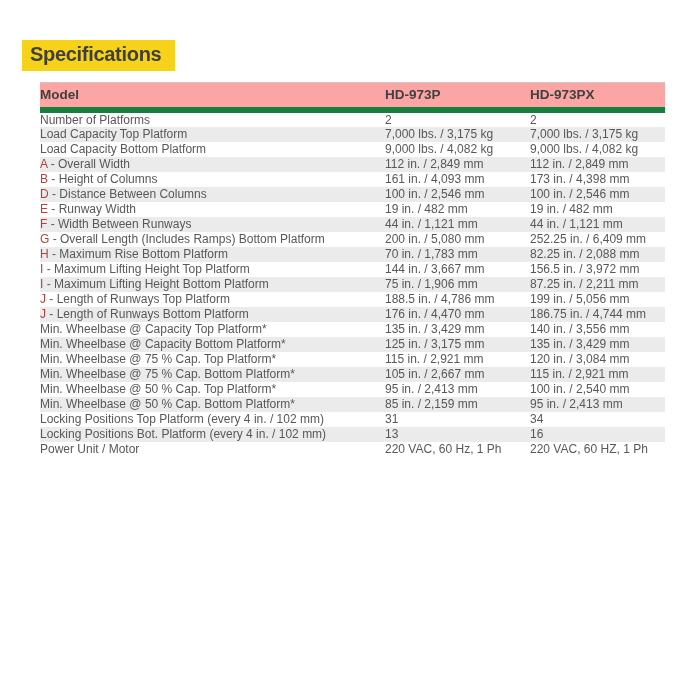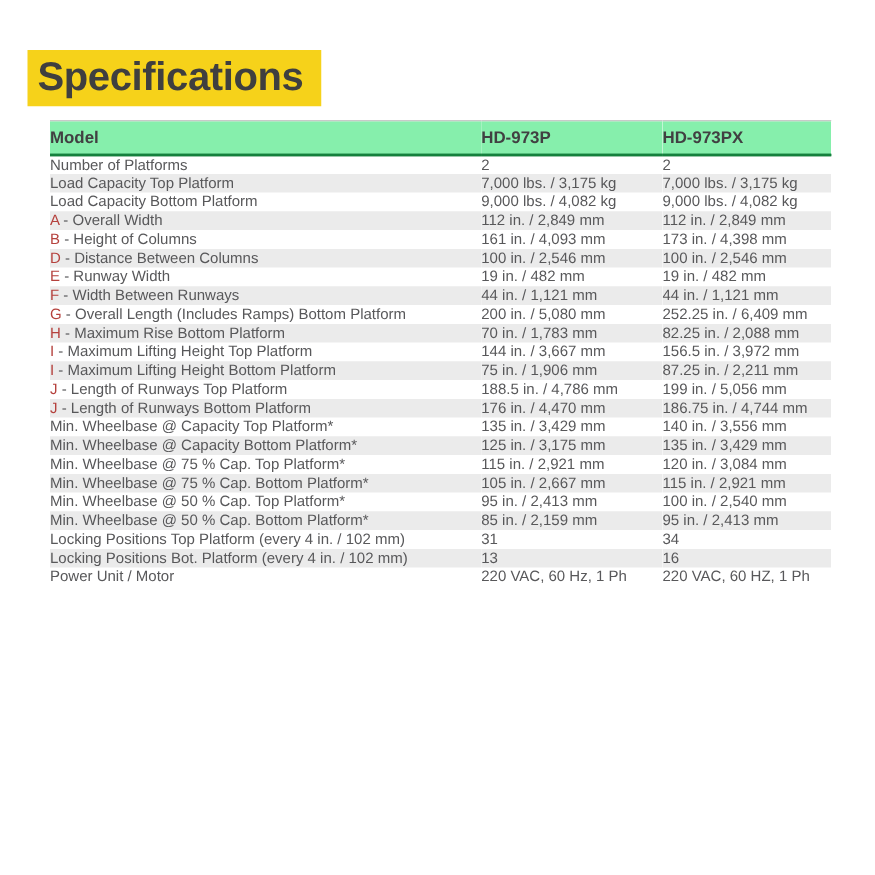--- a/index.html
+++ b/index.html
@@ -17,43 +17,43 @@
     height: 700px;
     position: relative;
   }
   .title-highlight {
     display: inline-block;
     margin: 40px 0 0 22px;
     background: #F6D21A;
     padding: 3px 14px 5px 8px;
   }
   .title-highlight span {
-    font-size: 32px;
+    font-size: 20px;
     font-weight: 700;
     color: #3F3F3F;
     letter-spacing: -0.3px;
   }
   table.spec {
     border-collapse: collapse;
     table-layout: fixed;
     width: 625px;
     margin: 11px 0 0 40px;
   }
   table.spec th, table.spec td {
     text-align: left;
     vertical-align: middle;
     padding: 0;
     white-space: nowrap;
     overflow: hidden;
   }
   table.spec thead tr {
     height: 27px;
-    background: #86efac;
+    background: #fca5a5;
     border-top: 1px solid #C9C9C9;
-    border-bottom: 2px solid #15803d;
+    border-bottom: 6px solid #15803d;
   }
   table.spec thead th {
     font-size: 13.5px;
     font-weight: 700;
     color: #414042;
   }
   table.spec tbody tr {
     height: 15px;
   }
   table.spec tbody tr:nth-child(even) {

